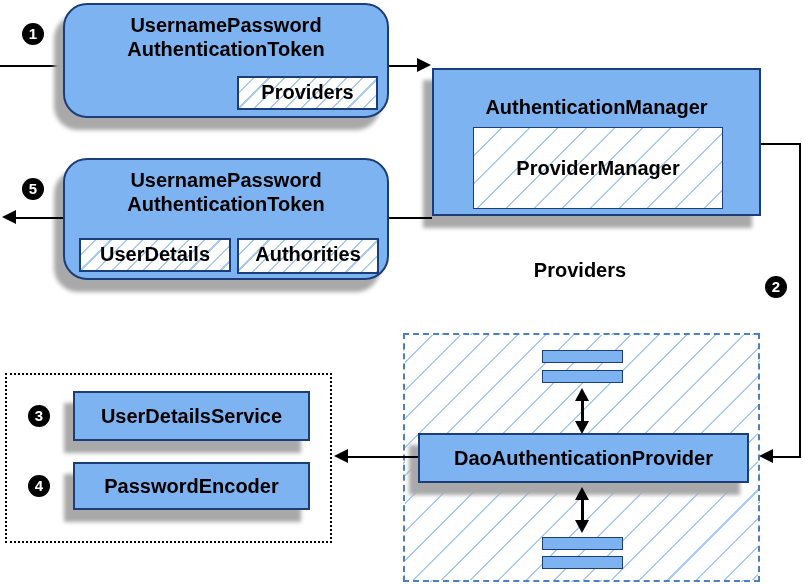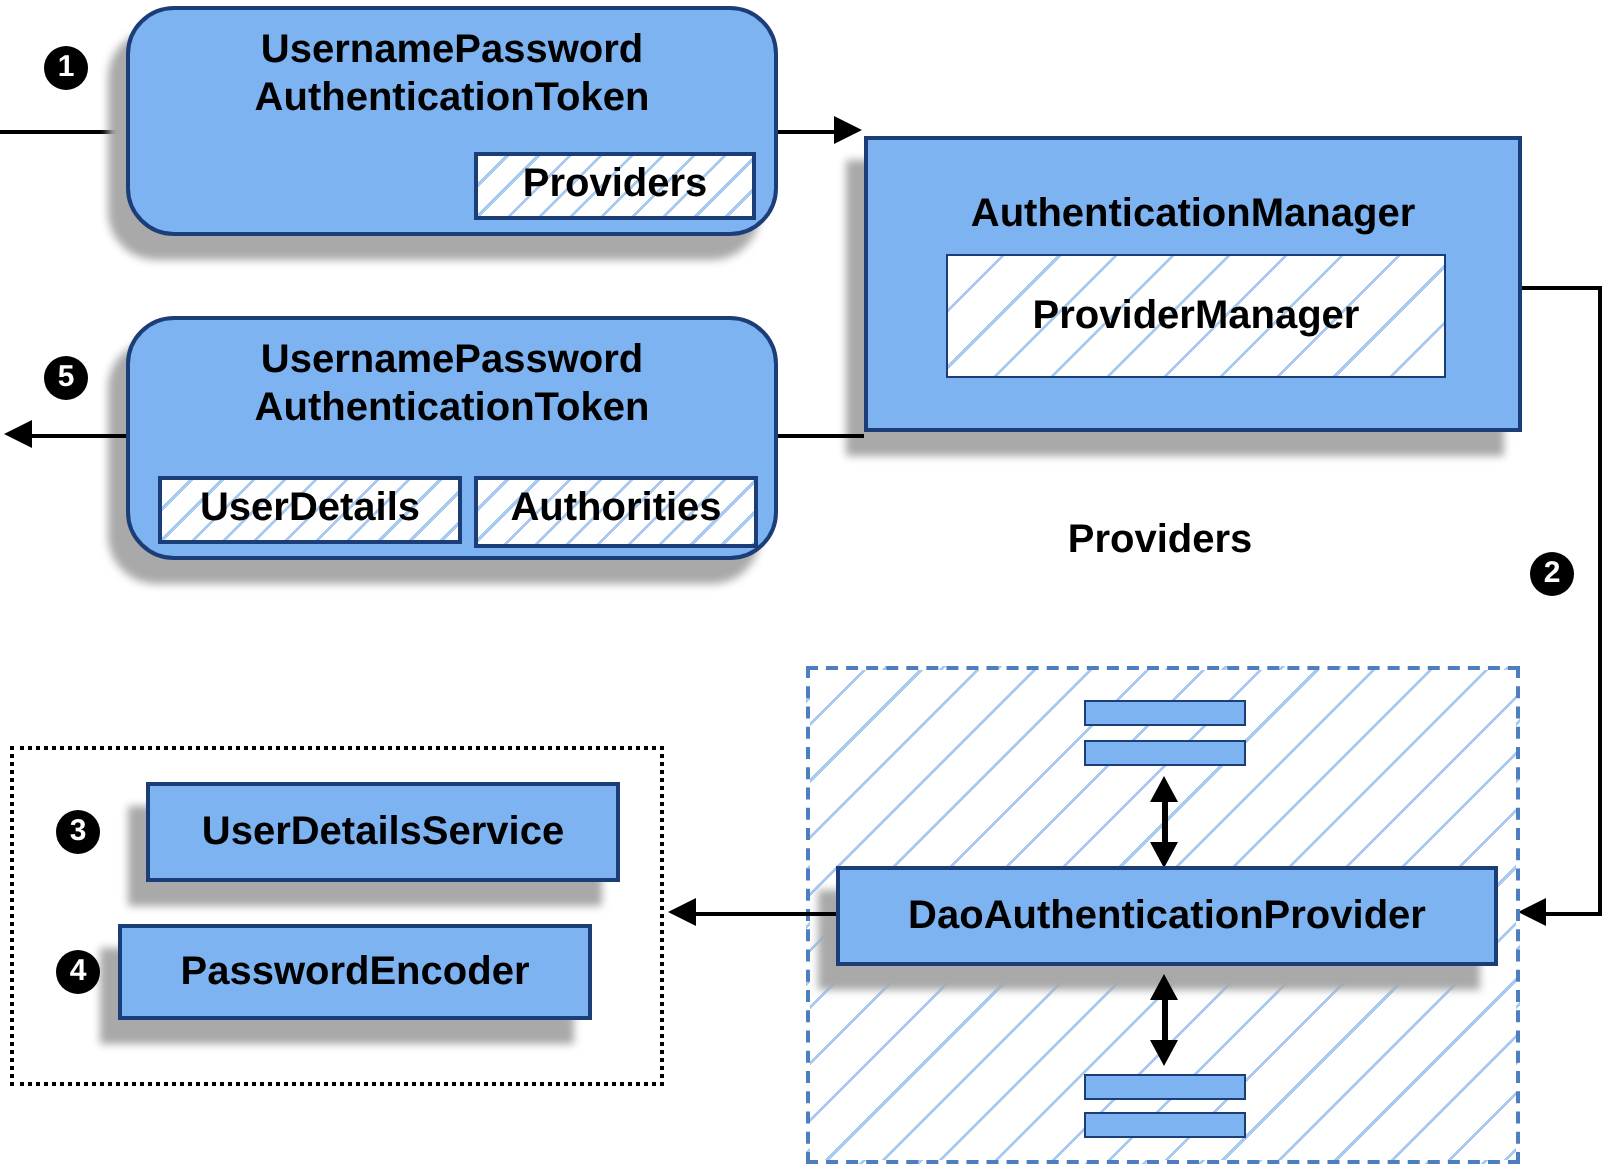--- a/index.html
+++ b/index.html
@@ -101,21 +101,21 @@
       <span style="display:block">AuthenticationToken</span>
     </div>
     <div class="field hatch-sm" style="left:172px;top:71px;width:141px;height:34px">Providers</div>
   </div>
 
   <div class="hline" style="left:389px;top:65px;width:29px"></div>
   <div class="head-right" style="left:417px;top:58px"></div>
 
   <div class="node shadow" style="left:432px;top:68px;width:329px;height:148px">
     <div class="title" style="padding-top:25px">AuthenticationManager</div>
-    <div class="hatch-lg" style="position:absolute;left:39px;top:57px;width:250px;height:62px;border:1.5px solid var(--node-border)">
+    <div class="hatch-lg" style="position:absolute;left:39px;top:57px;width:250px;height:82px;border:1.5px solid var(--node-border)">
       <div class="center-label">ProviderManager</div>
     </div>
   </div>
 
   <div class="hline" style="left:761px;top:143px;width:40px"></div>
   <div class="vline" style="left:799px;top:143px;height:315px"></div>
   <div class="hline" style="left:773px;top:456px;width:28px"></div>
   <div class="head-left" style="left:759px;top:449px"></div>
   <span class="badge" style="left:765px;top:276px">2</span>
 
@@ -163,18 +163,18 @@
   <div class="slot-bar" style="left:542px;top:537px"></div>
   <div class="slot-bar" style="left:542px;top:556px"></div>
 
   <div class="black-dotted-box"></div>
 
   <div class="node shadow" style="left:73px;top:391px;width:237px;height:50px">
     <div class="center-label">UserDetailsService</div>
   </div>
   <span class="badge" style="left:28px;top:405px">3</span>
 
-  <div class="node shadow" style="left:59px;top:462px;width:237px;height:48px">
+  <div class="node shadow" style="left:73px;top:462px;width:237px;height:48px">
     <div class="center-label">PasswordEncoder</div>
   </div>
   <span class="badge" style="left:28px;top:475px">4</span>
 
 </div>
 
 </body></html>

